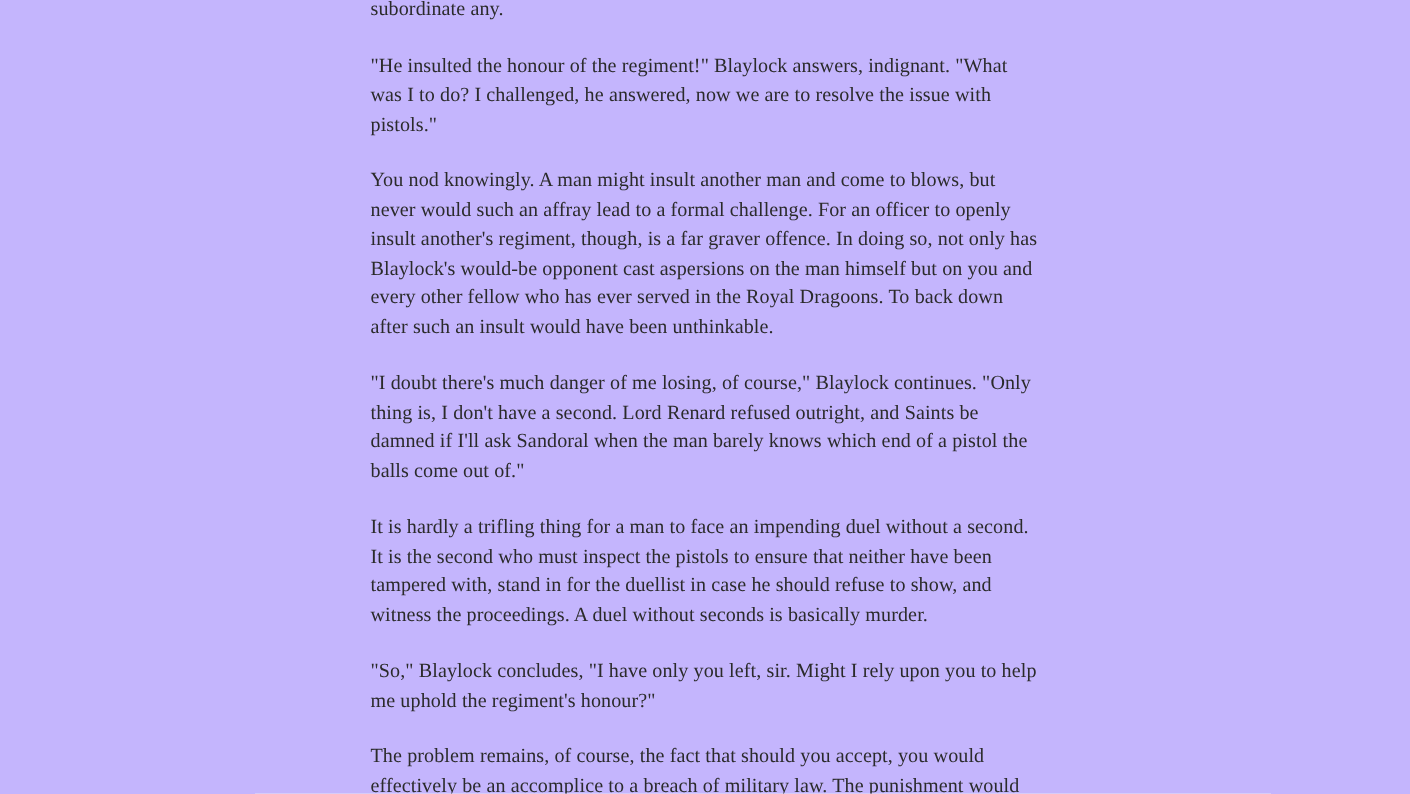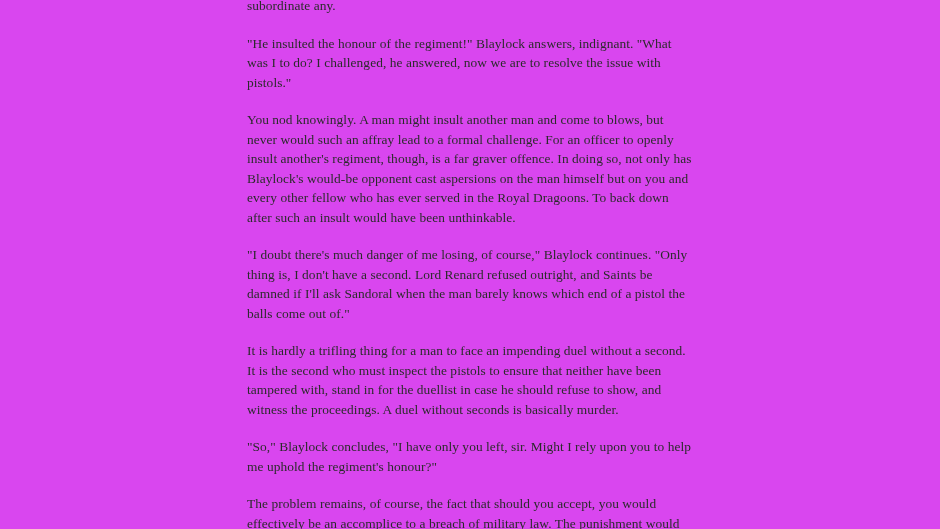--- a/index.html
+++ b/index.html
@@ -14,21 +14,21 @@
     background: #f7f3f1;
     font-family: "Liberation Serif", "DejaVu Serif", serif;
     color: #2b2b2b;
     -webkit-font-smoothing: antialiased;
   }
 
   .page {
     position: relative;
     width: 940px;
     height: 529px;
-    background: #d946ef;
+    background: #c4b5fd;
   }
 
   .story-column {
     position: absolute;
     left: 247px;
     top: -4px;
     width: 447px;
   }
 
   .story-text p {

